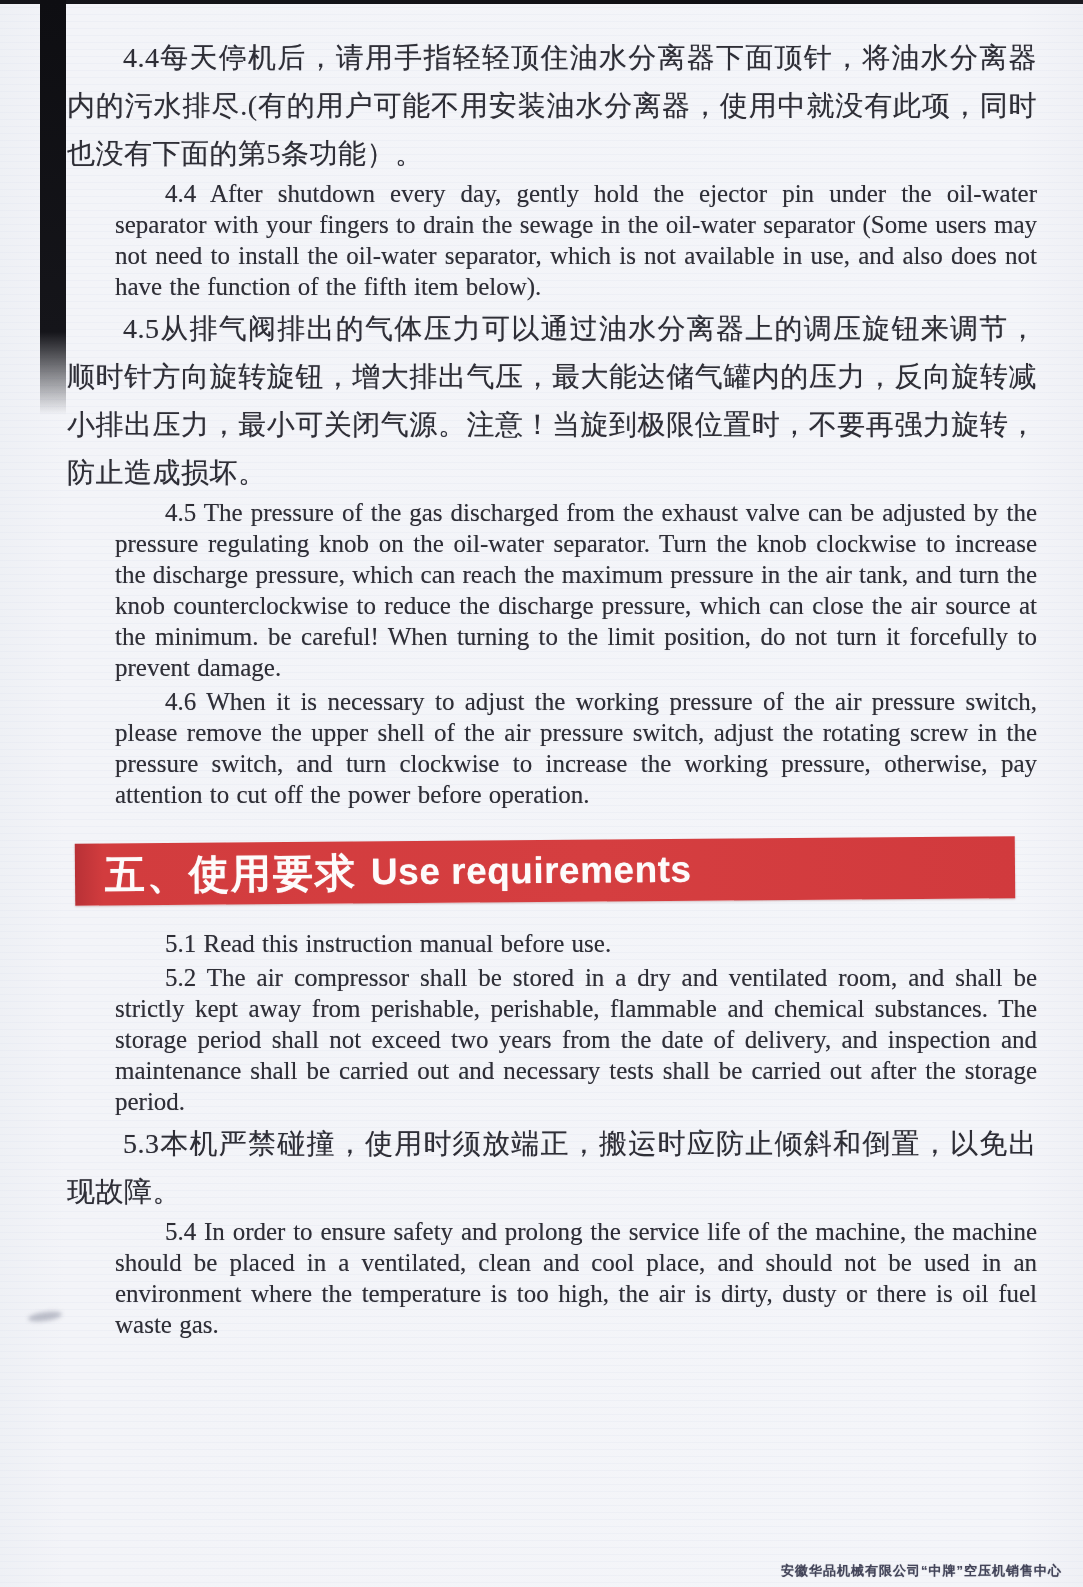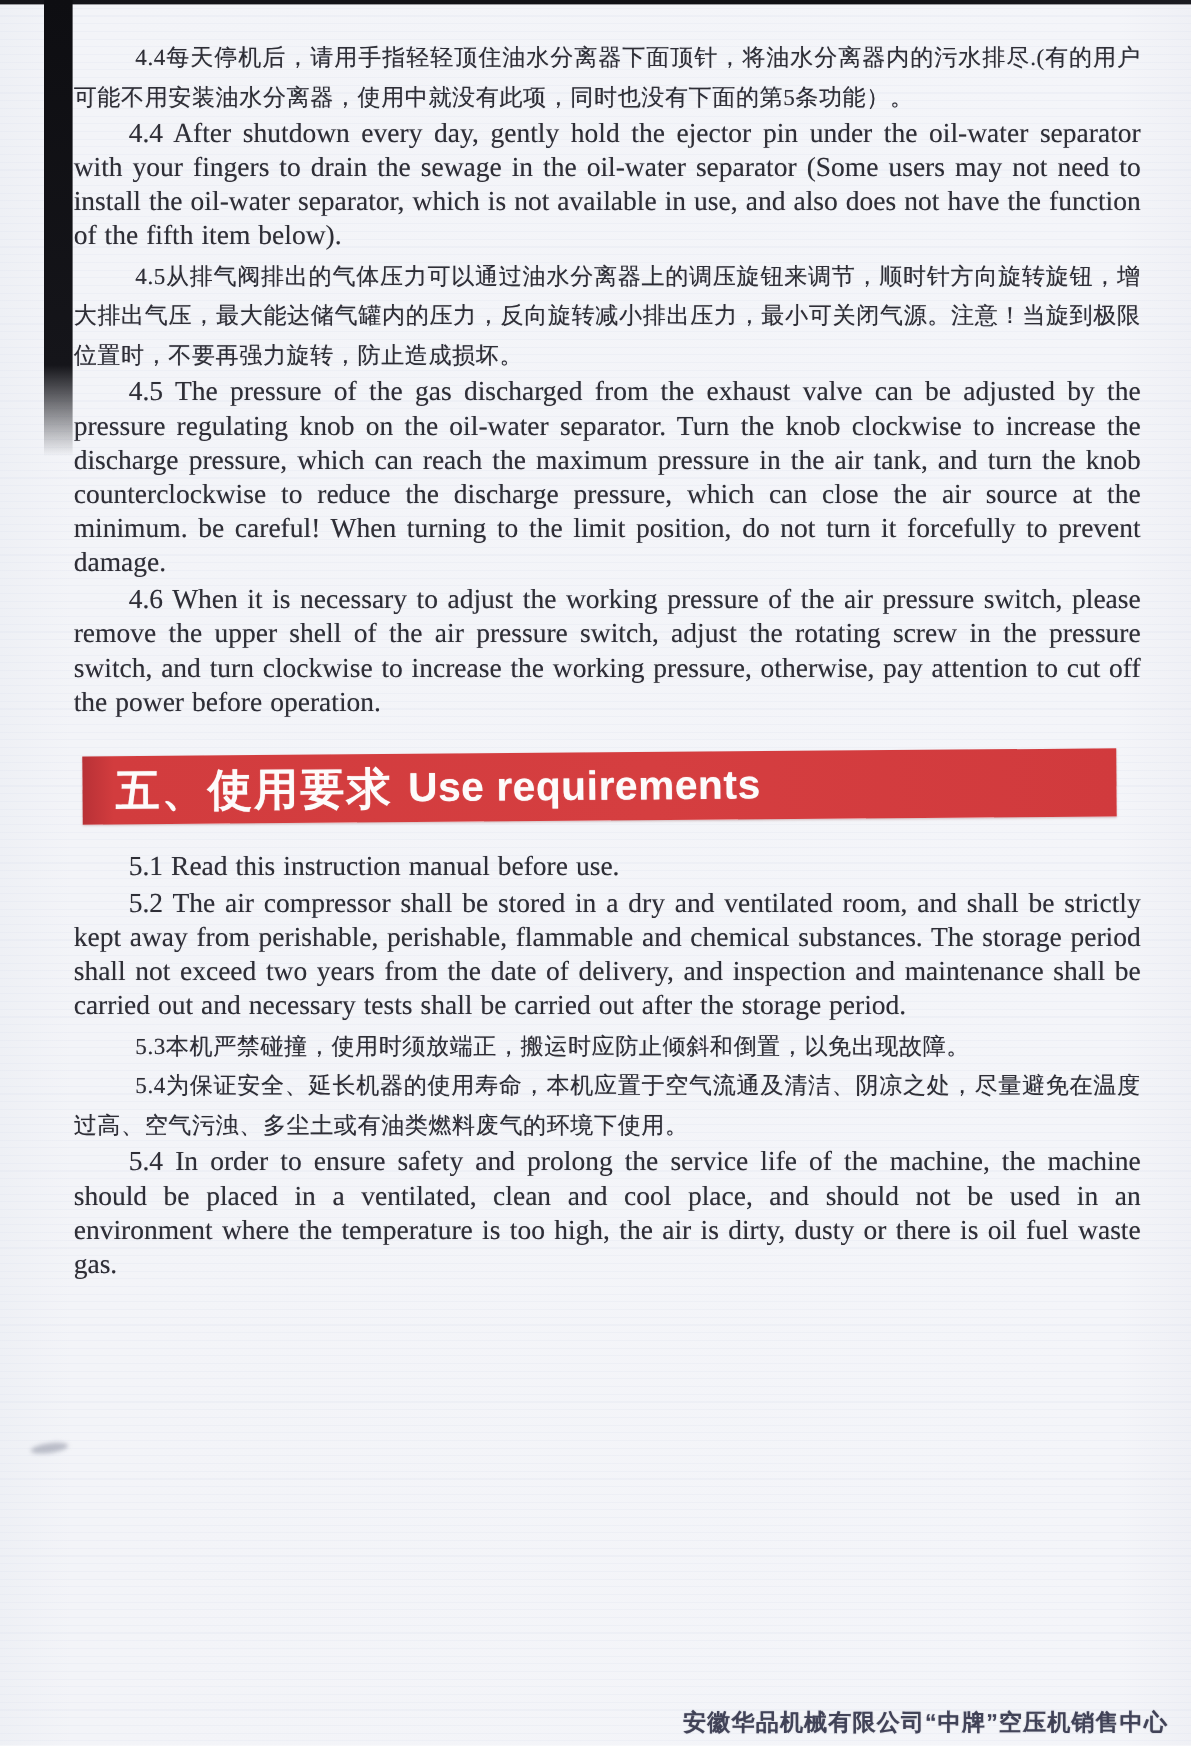--- a/index.html
+++ b/index.html
@@ -17,31 +17,32 @@
     padding: 34px 46px 0 67px;
     box-sizing: border-box;
   }
   .p {
     color: #2e2e36;
     text-align: justify;
     margin: 0;
     text-shadow: 0 0 0.7px rgba(40,40,55,0.45);
   }
   .zh {
-    font-size: 21px;
-    line-height: 36px;
+    font-size: 28px;
+    line-height: 48px;
     letter-spacing: 0.5px;
     text-indent: 56px;
   }
   .en {
     font-size: 25px;
     line-height: 31px;
     word-spacing: 1px;
     text-indent: 50px;
     margin-bottom: 3px;
+    margin-left: 48px;
   }
   .banner {
     margin: 30px 22px 26px 8px;
     height: 62px;
     background: linear-gradient(90deg, #b83136 0%, #d23c3e 3%, #d53e40 55%, #d13a3d 100%);
     display: flex;
     align-items: center;
     gap: 14px;
     padding-left: 30px;
     transform: rotate(-0.45deg);
@@ -79,21 +80,21 @@
     background: rgba(120,125,145,0.45);
     border-radius: 50%;
     filter: blur(2px);
     transform: rotate(-8deg);
   }
   .watermark {
     position: absolute;
     right: 21px; bottom: 7px;
     font-family: "Liberation Sans", "DejaVu Sans", sans-serif;
     font-weight: bold;
-    font-size: 21px;
+    font-size: 13px;
     letter-spacing: 1px;
     color: rgba(42,44,66,0.78);
     text-shadow: 0 0 1px rgba(42,44,66,0.5);
   }
 </style>
 </head>
 <body>
 
 <div class="edge-top"></div>
 <div class="edge-left"></div>
@@ -113,18 +114,17 @@
     <span class="zh-title">五、使用要求</span>
     <span class="en-title">Use requirements</span>
   </div>
 
   <p class="p en">5.1 Read this instruction manual before use.</p>
 
   <p class="p en">5.2 The air compressor shall be stored in a dry and ventilated room, and shall be strictly kept away from perishable, perishable, flammable and chemical substances. The storage period shall not exceed two years from the date of delivery, and inspection and maintenance shall be carried out and necessary tests shall be carried out after the storage period.</p>
 
   <p class="p zh">5.3本机严禁碰撞，使用时须放端正，搬运时应防止倾斜和倒置，以免出现故障。</p>
 
-  <p class="p zh">5.4为保证安全、延长机器的使用寿命，本机应置于空气流通及清洁、阴凉之处，尽量避免在温度过高、空气污浊、多尘土或有油类燃料废气的环境下使用。</p>
   <p class="p en">5.4 In order to ensure safety and prolong the service life of the machine, the machine should be placed in a ventilated, clean and cool place, and should not be used in an environment where the temperature is too high, the air is dirty, dusty or there is oil fuel waste gas.</p>
 
 </div>
 
 <div class="watermark">安徽华品机械有限公司“中牌”空压机销售中心</div>
 
 </body></html>

